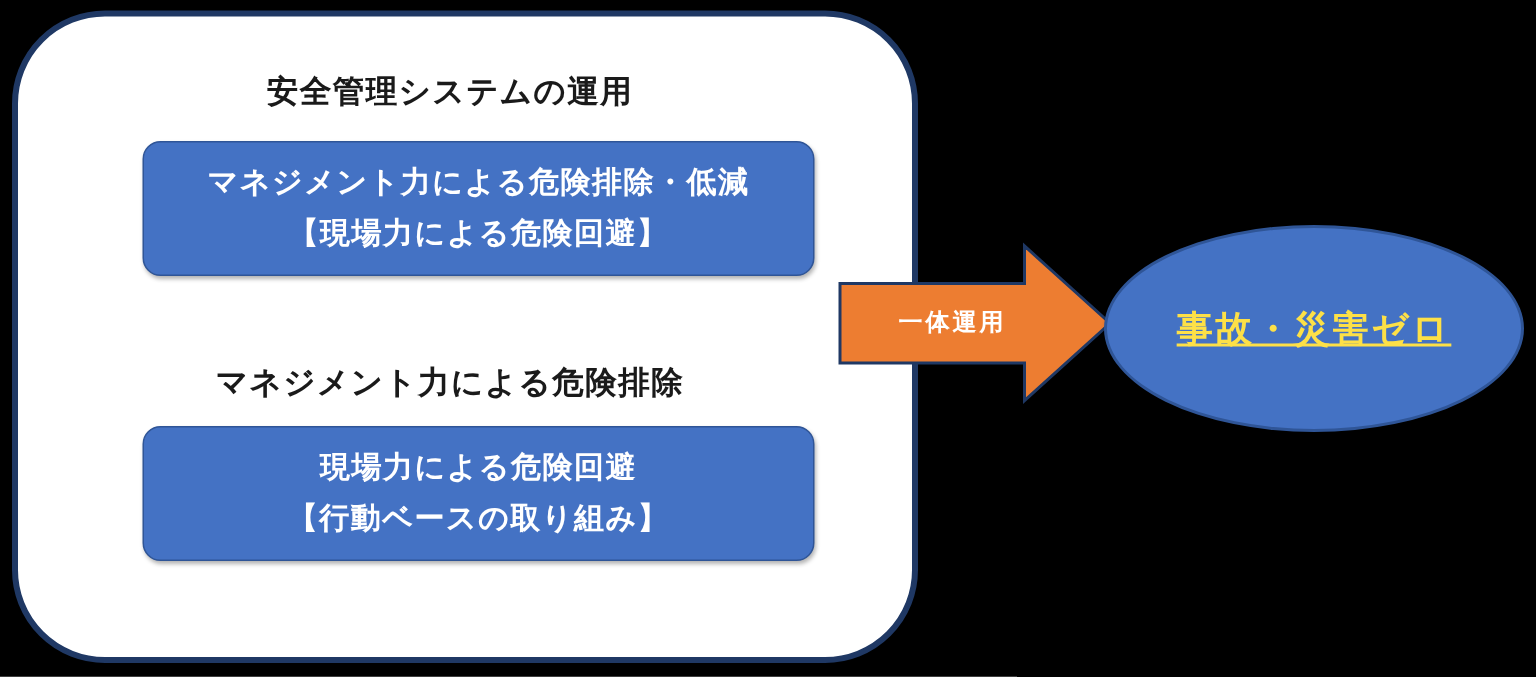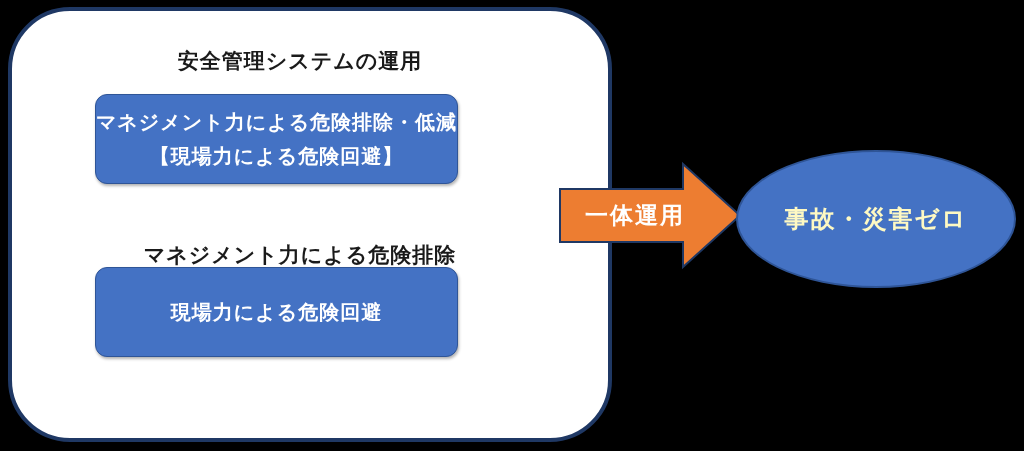--- a/index.html
+++ b/index.html
@@ -38,106 +38,108 @@
     font-weight: bold;
     color: #1a1a1a;
     letter-spacing: 1px;
     white-space: nowrap;
   }
   .heading.h1 { top: 36px; }
   .heading.h2 { top: 230px; }
   .bluebox {
     position: absolute;
     left: 83px;
-    width: 363px;
+    width: 448px;
     height: 90px;
     background: #4472c4;
     border: 1.5px solid #2f5597;
     border-radius: 12px;
     box-sizing: border-box;
     display: flex;
     flex-direction: column;
     align-items: center;
     justify-content: center;
     color: #ffffff;
     font-size: 20px;
     font-weight: bold;
     line-height: 34px;
     letter-spacing: 1px;
     white-space: nowrap;
     box-shadow: 1px 2px 3px rgba(0,0,0,0.3);
   }
   .bluebox.box1 { top: 83px; }
-  .bluebox.box2 { top: 256px; }
+  .bluebox.box2 { top: 273px; }
   
   .arrow-svg {
     position: absolute;
     left: 555px;
     top: 158px;
     width: 195px;
     height: 115px;
     z-index: 3;
   }
   .arrow-label {
     position: absolute;
     left: 560px;
     top: 189px;
     width: 150px;
     height: 53px;
     display: flex;
     align-items: center;
     justify-content: center;
     color: #ffffff;
-    font-size: 23px;
+    font-size: 16px;
     font-weight: bold;
     letter-spacing: 2px;
     z-index: 4;
     white-space: nowrap;
   }
   
   .ellipse {
     position: absolute;
     left: 736px;
     top: 150px;
     width: 280px;
     height: 138px;
     background: #4472c4;
     border: 2.5px solid #2f5597;
     border-radius: 50%;
     box-sizing: border-box;
     display: flex;
     align-items: center;
     justify-content: center;
-    color: #fef9c3;
+    color: #fde047;
     font-size: 24px;
     font-weight: bold;
     letter-spacing: 2px;
     z-index: 5;
     white-space: nowrap;
     box-shadow: 1px 2px 3px rgba(0,0,0,0.3);
+    text-decoration: underline;
   }
 </style>
 </head>
 <body>
 
 <div class="stage">
 
   <div class="container">
 
     <div class="heading h1">安全管理システムの運用</div>
 
     <div class="bluebox box1">
       <div>マネジメント力による危険排除・低減</div>
       <div>【現場力による危険回避】</div>
     </div>
 
     <div class="heading h2">マネジメント力による危険排除</div>
 
     <div class="bluebox box2">
       <div>現場力による危険回避</div>
+      <div>【行動ベースの取り組み】</div>
     </div>
 
   </div>
 
   <svg class="arrow-svg" viewBox="0 0 195 115">
     <polygon points="5,31 128,31 128,6 185,57.5 128,109 128,84 5,84" fill="#ed7d31" stroke="#1f3864" stroke-width="2" stroke-linejoin="miter"></polygon>
   </svg>
 
   <div class="arrow-label">一体運用</div>
 

